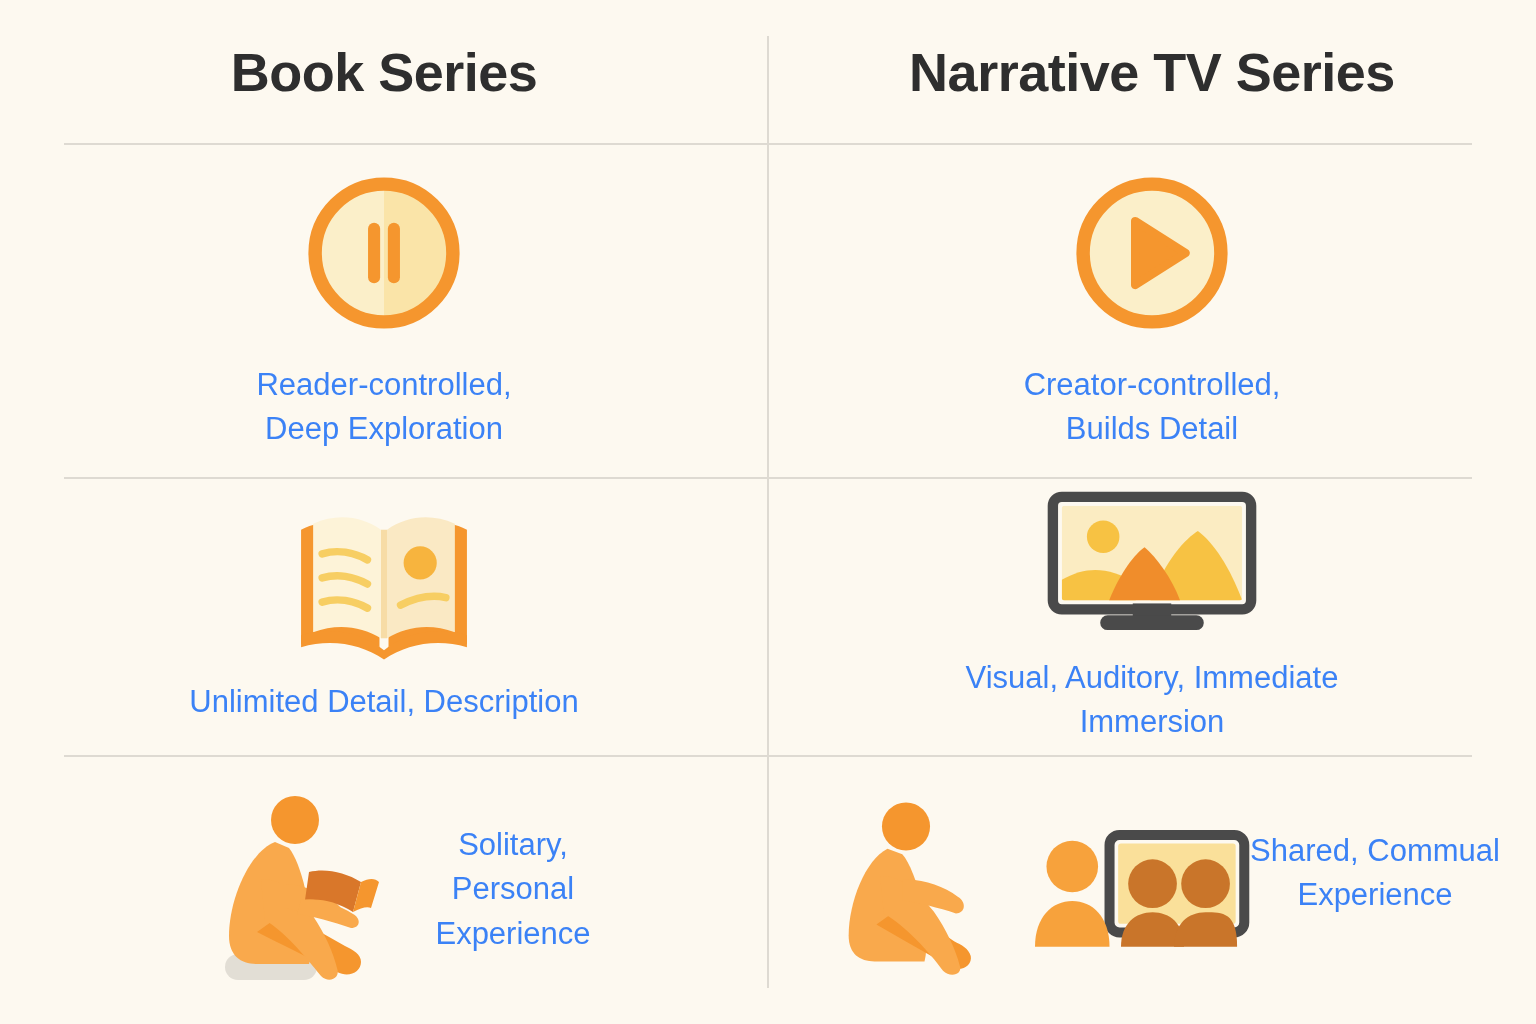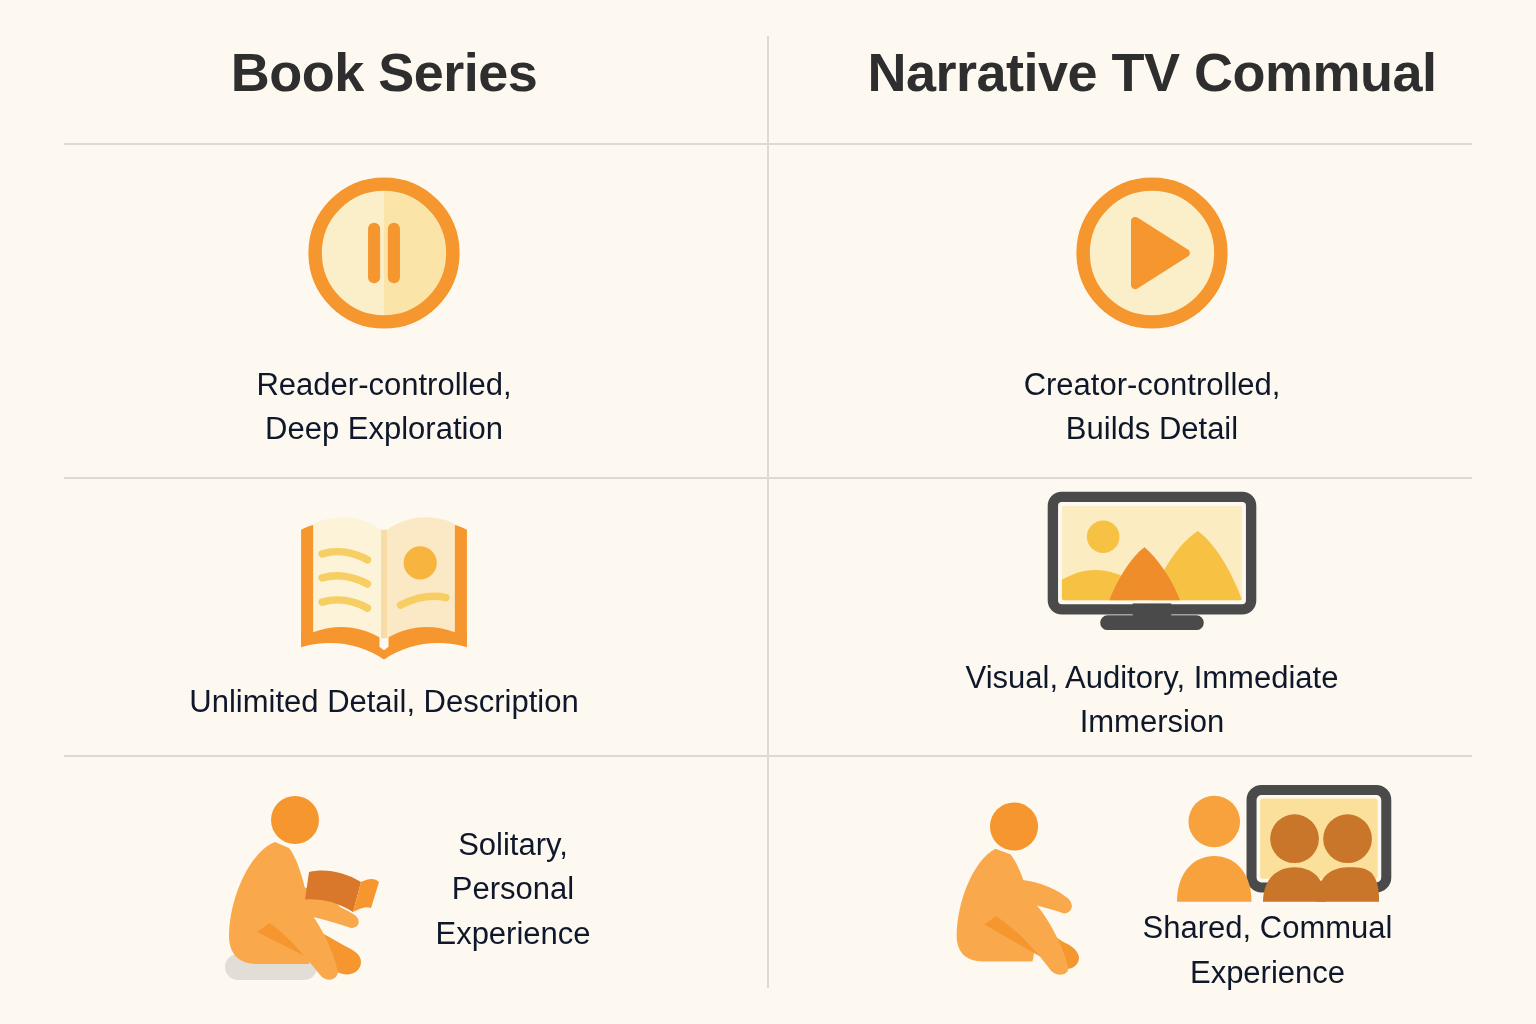--- a/index.html
+++ b/index.html
@@ -68,21 +68,21 @@
     display: flex;
     flex-direction: column;
     align-items: center;
     justify-content: center;
   }
   .cell.left  { left: 0; }
   .cell.right { left: 768px; }
 
   .caption {
     font-size: 31px;
-    color: #0f172a;
+    color: #3b82f6;
     text-align: center;
     line-height: 1.42;
     white-space: pre-line;
   }
 
   
   .row1 { top: 143px; height: 334px; }
   .row1 .icon-wrap { margin-bottom: 22px; }
 
   
@@ -99,35 +99,34 @@
     width: 100%;
     height: 100%;
     padding-left: 28px;
   }
   .row3-left-inner { gap: 30px; }
   .row3-right-inner { gap: 18px; }
   .row3 .caption { text-align: center; }
 
   .group-stack {
     display: flex;
-    flex-direction: column;
-    align-items: flex-end;
+    align-items: flex-start;
   }
 </style>
 </head>
 <body>
 
 <div class="board">
 
   <div class="header-row">
     <div class="header-cell">
       <div class="header-title">Book Series</div>
     </div>
     <div class="header-cell">
-      <div class="header-title">Narrative TV Commual</div>
+      <div class="header-title">Narrative TV Series</div>
     </div>
   </div>
 
   <div class="v-divider"></div>
   <div class="h-divider d1"></div>
   <div class="h-divider d2"></div>
   <div class="h-divider d3"></div>
 
   <div class="cell left row1">
     <div class="icon-wrap">

